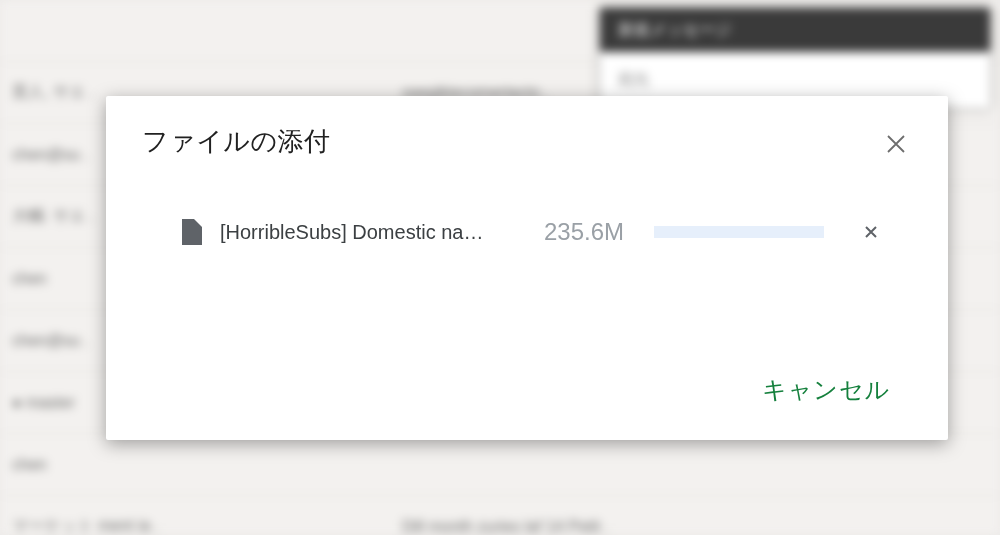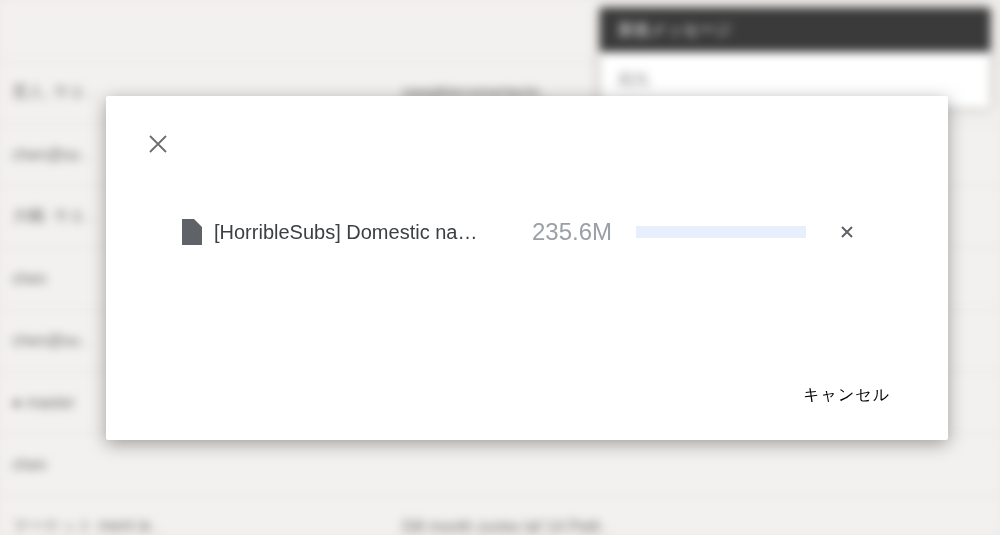--- a/index.html
+++ b/index.html
@@ -93,21 +93,21 @@
       line-height: 1.5;
     }
     .dlg-msg .link {
       color: #1a73e8;
     }
     .file-row {
       display: flex;
       align-items: center;
       margin-top: 58px;
       padding-left: 40px;
-      gap: 12px;
+      gap: 18px;
     }
     .file-icon {
       width: 20px;
       height: 26px;
       background: #5f6368;
       position: relative;
       flex-shrink: 0;
     }
     .file-icon::after {
       content: "";
@@ -148,22 +148,22 @@
       color: #5f6368;
       cursor: pointer;
     }
     .dlg-footer {
       margin-top: auto;
       display: flex;
       justify-content: flex-end;
       padding-right: 10px;
     }
     .cancel-btn {
-      font-size: 16px;
-      color: #000000;
+      font-size: 24px;
+      color: #15803d;
       padding: 8px 12px;
       cursor: pointer;
       letter-spacing: 1px;
     }
   </style>
 </head>
 <body>
 
 <div class="bg">
   <div class="bg-compose">
@@ -209,20 +209,21 @@
       </div>
       <div class="bg-row">
         <div class="c1">マーケット ment ia .</div>
         <div class="c2">Dill month zuries laf 14 Petit .</div>
       </div>
     </div>
 </div>
 
 <div class="dialog">
   <div class="dlg-header">
+    <div class="dlg-title">ファイルの添付</div>
     <div class="close-btn">
       <svg width="22" height="22" viewBox="0 0 22 22">
           <path d="M3 3 L19 19 M19 3 L3 19" stroke="currentColor" stroke-width="1.8" fill="none"></path>
         </svg>
     </div>
   </div>
   <div class="file-row">
     <div class="file-icon"></div>
     <div class="file-name">[HorribleSubs] Domestic na…</div>
     <div class="file-size">235.6M</div>

